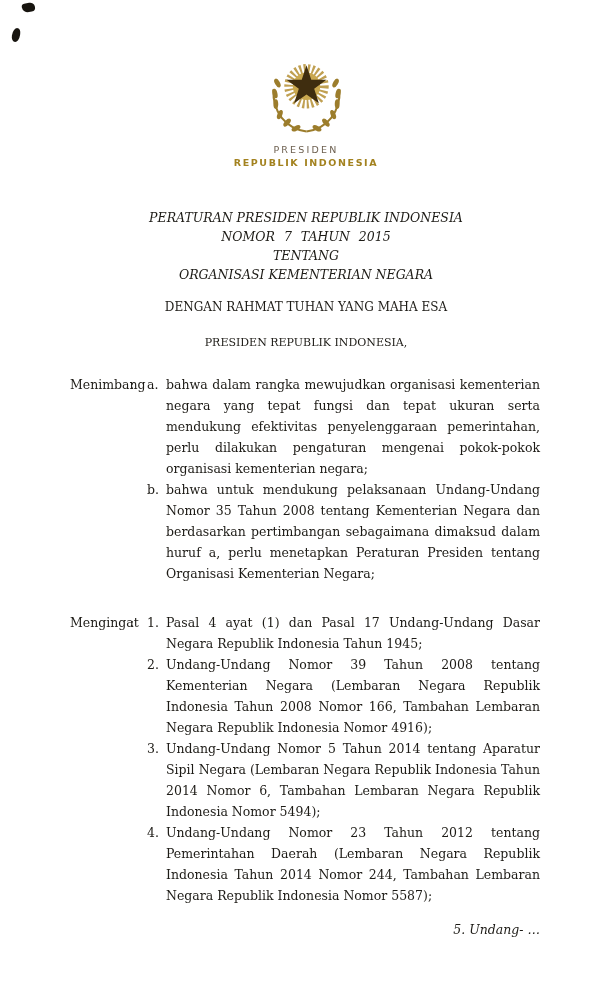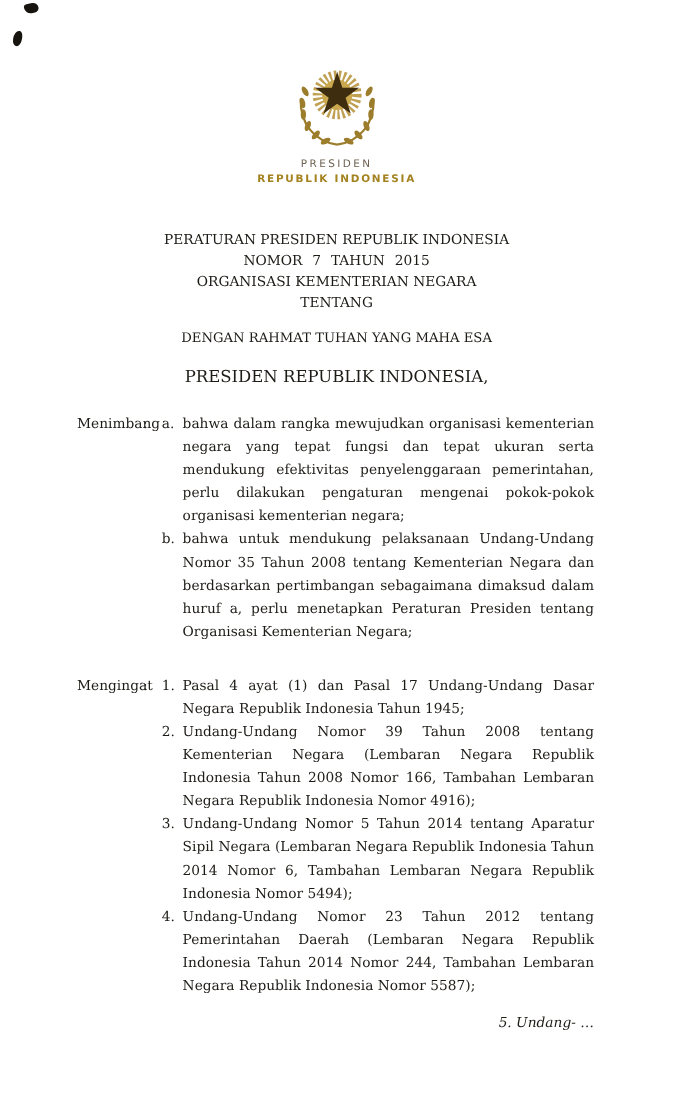--- a/index.html
+++ b/index.html
@@ -28,24 +28,24 @@
   }
   .lh-republik {
     margin-top: 2px;
     font-size: 9.5px;
     letter-spacing: 1.6px;
     color: #a3821f;
     font-family: "DejaVu Sans", "Liberation Sans", sans-serif;
     font-weight: bold;
   }
 
-  .title-block { margin-top: 40px; text-align: center; font-size: 12.5px; line-height: 19px; }
+  .title-block { margin-top: 40px; text-align: center; font-size: 12.5px; line-height: 19px; font-style: italic; }
   .title-wide { word-spacing: 5px; }
   .invocation { margin-top: 14px; text-align: center; font-size: 12px; line-height: 19px; }
-  .issuer { margin-top: 16px; text-align: center; font-size: 15px; line-height: 19px; }
+  .issuer { margin-top: 16px; text-align: center; font-size: 11px; line-height: 19px; }
 
   .doc-body { margin: 22px 72px 0 70px; font-size: 12.5px; line-height: 21px; }
   .clause { display: grid; grid-template-columns: 60px 17px 1fr; align-items: start; }
   .clause + .clause { margin-top: 28px; }
   .clause-label { white-space: nowrap; }
   .clause-colon { text-align: left; }
   .clause-items { min-width: 0; }
   .item { display: grid; grid-template-columns: 19px 1fr; align-items: start; }
   .item-marker { white-space: nowrap; }
   .item-text { text-align: justify; text-justify: inter-word; }
@@ -84,22 +84,22 @@
       <circle cx="60" cy="40" r="17" fill="#caa84f"></circle>
       <polygon points="60,14 65.9,31.9 84.7,32 69.5,43.1 75.3,61 60,50 44.7,61 50.5,43.1 35.3,32 54.1,31.9" fill="#3f2d0f"></polygon>
     </svg>
     <div class="lh-presiden">PRESIDEN</div>
     <div class="lh-republik">REPUBLIK INDONESIA</div>
   </header>
 
   <section class="title-block">
     <div>PERATURAN PRESIDEN REPUBLIK INDONESIA</div>
     <div class="title-wide">NOMOR 7 TAHUN 2015</div>
+    <div>TENTANG</div>
     <div>ORGANISASI KEMENTERIAN NEGARA</div>
-    <div>TENTANG</div>
   </section>
 
   <div class="invocation">DENGAN RAHMAT TUHAN YANG MAHA ESA</div>
   <div class="issuer">PRESIDEN REPUBLIK INDONESIA,</div>
 
   <main class="doc-body">
 
     <div class="clause">
       <div class="clause-label">Menimbang</div>
       <div class="clause-colon">:</div>

